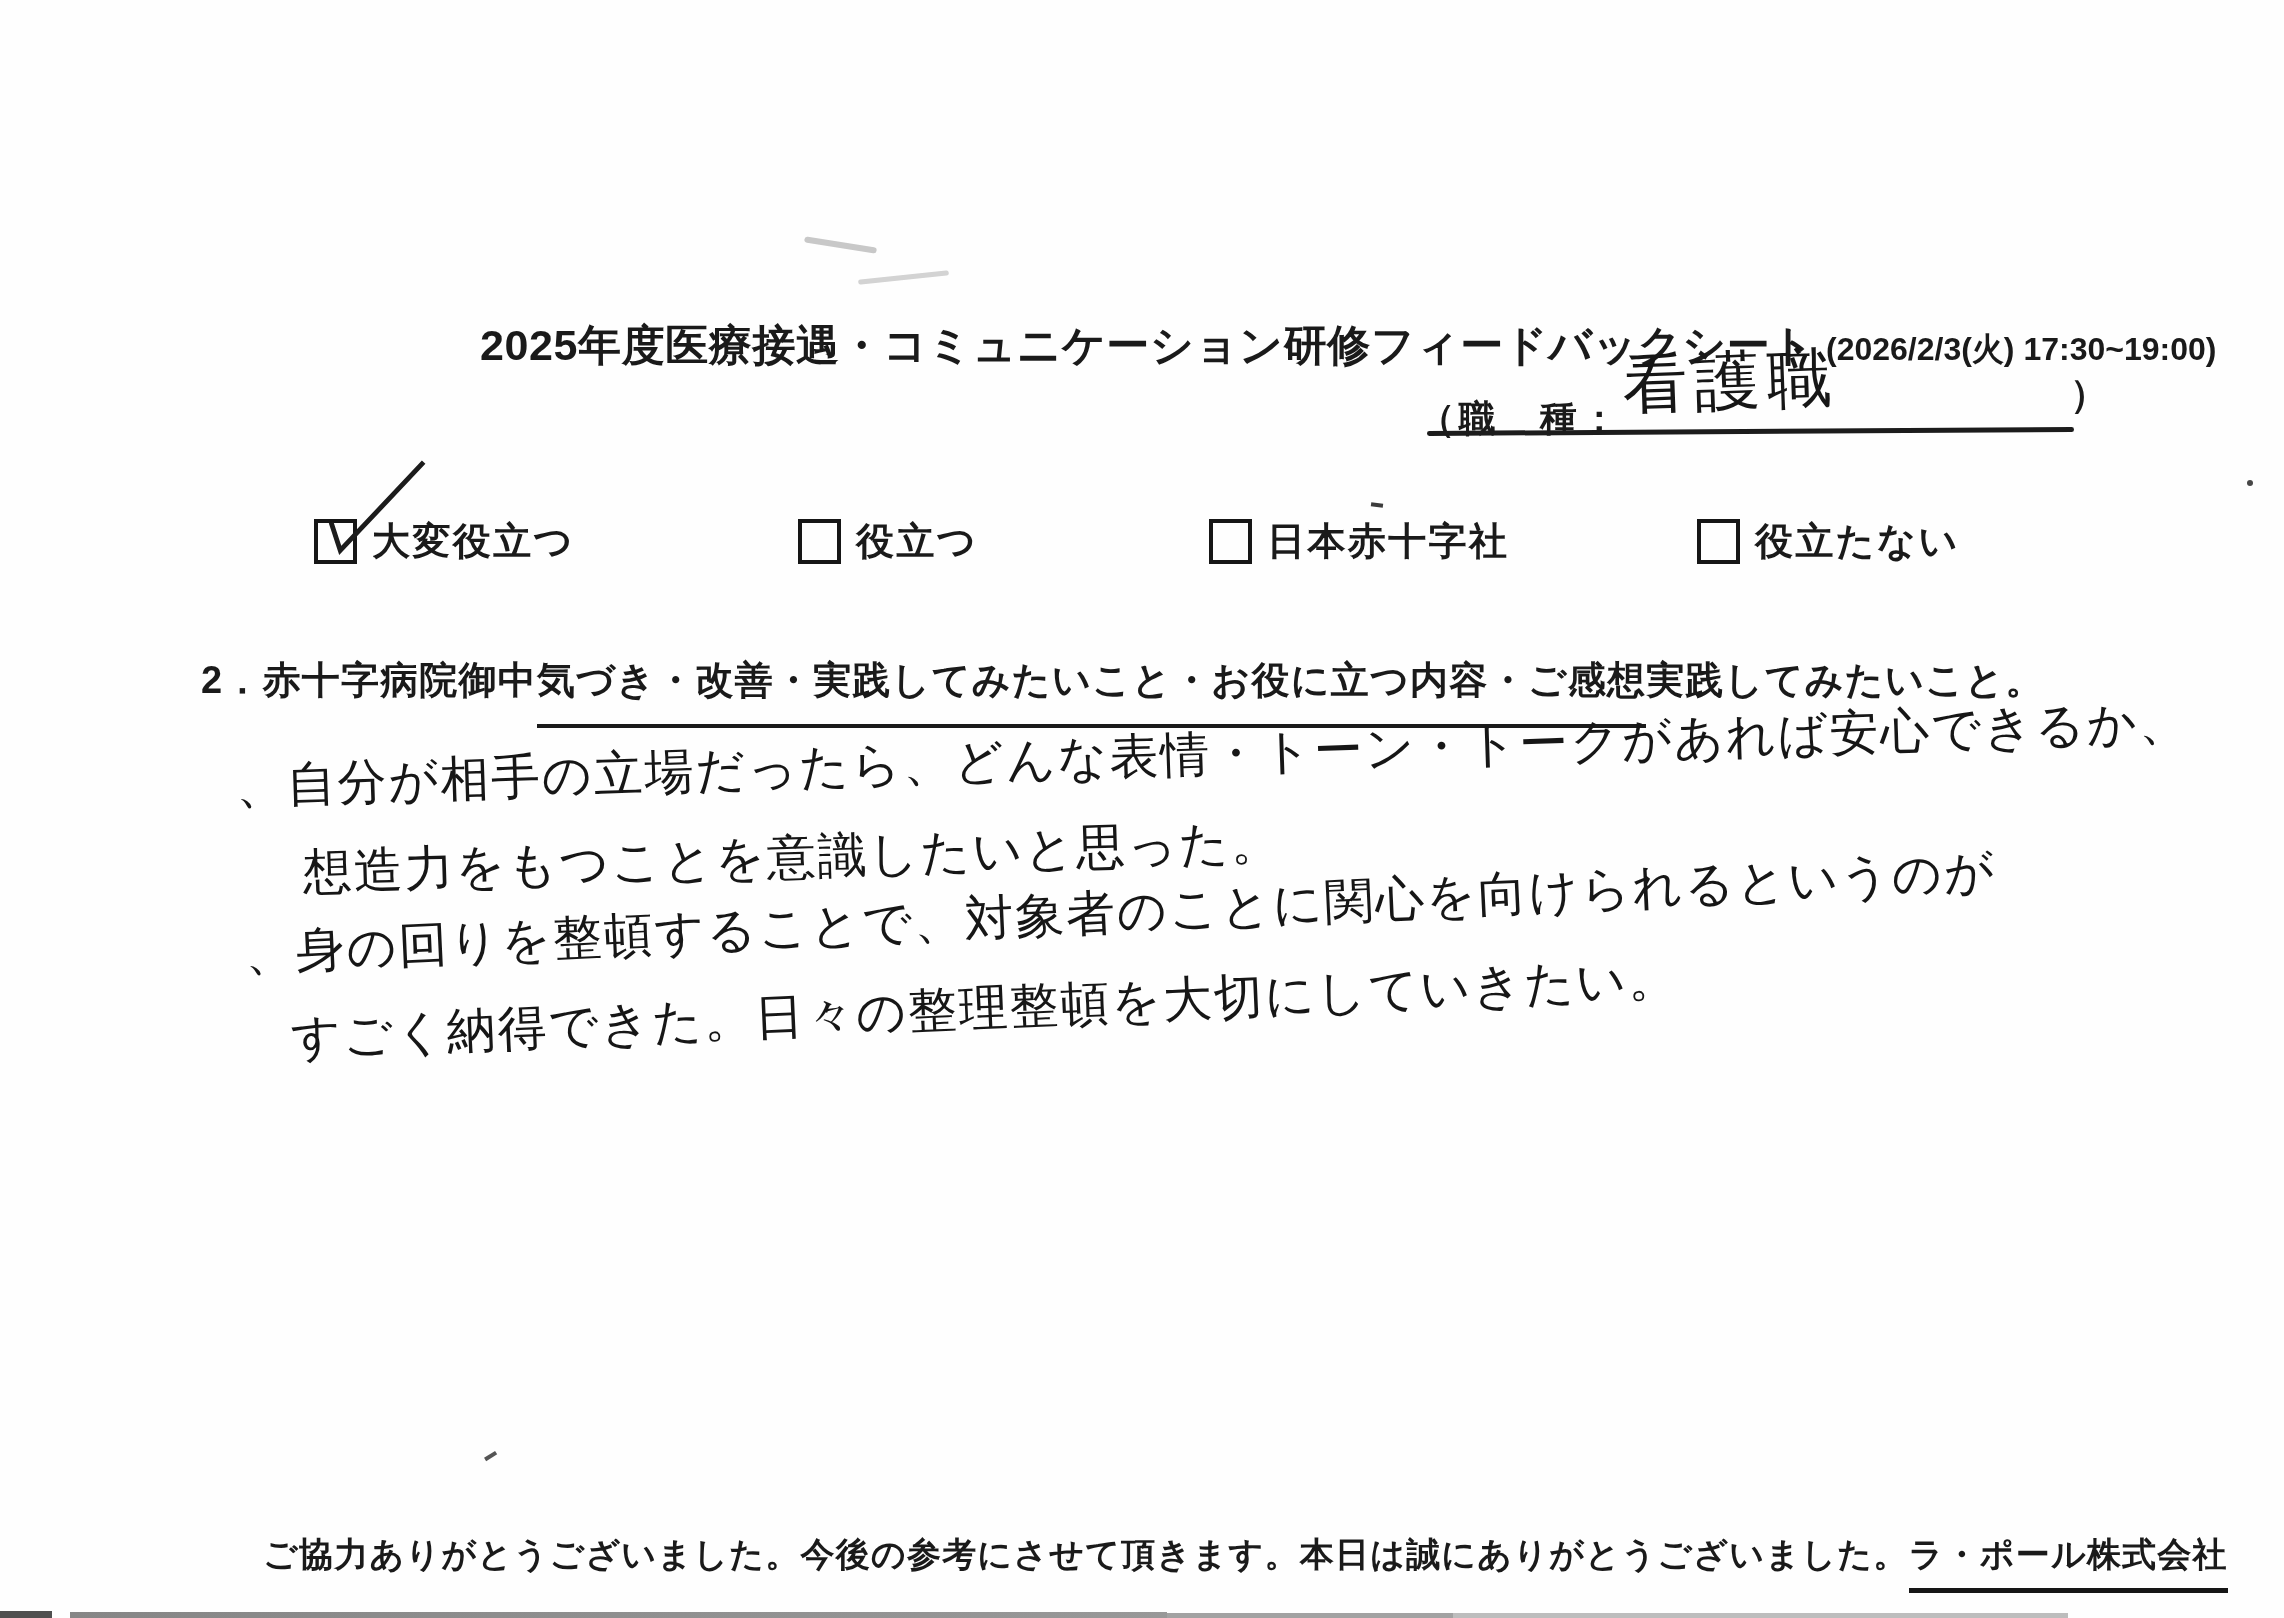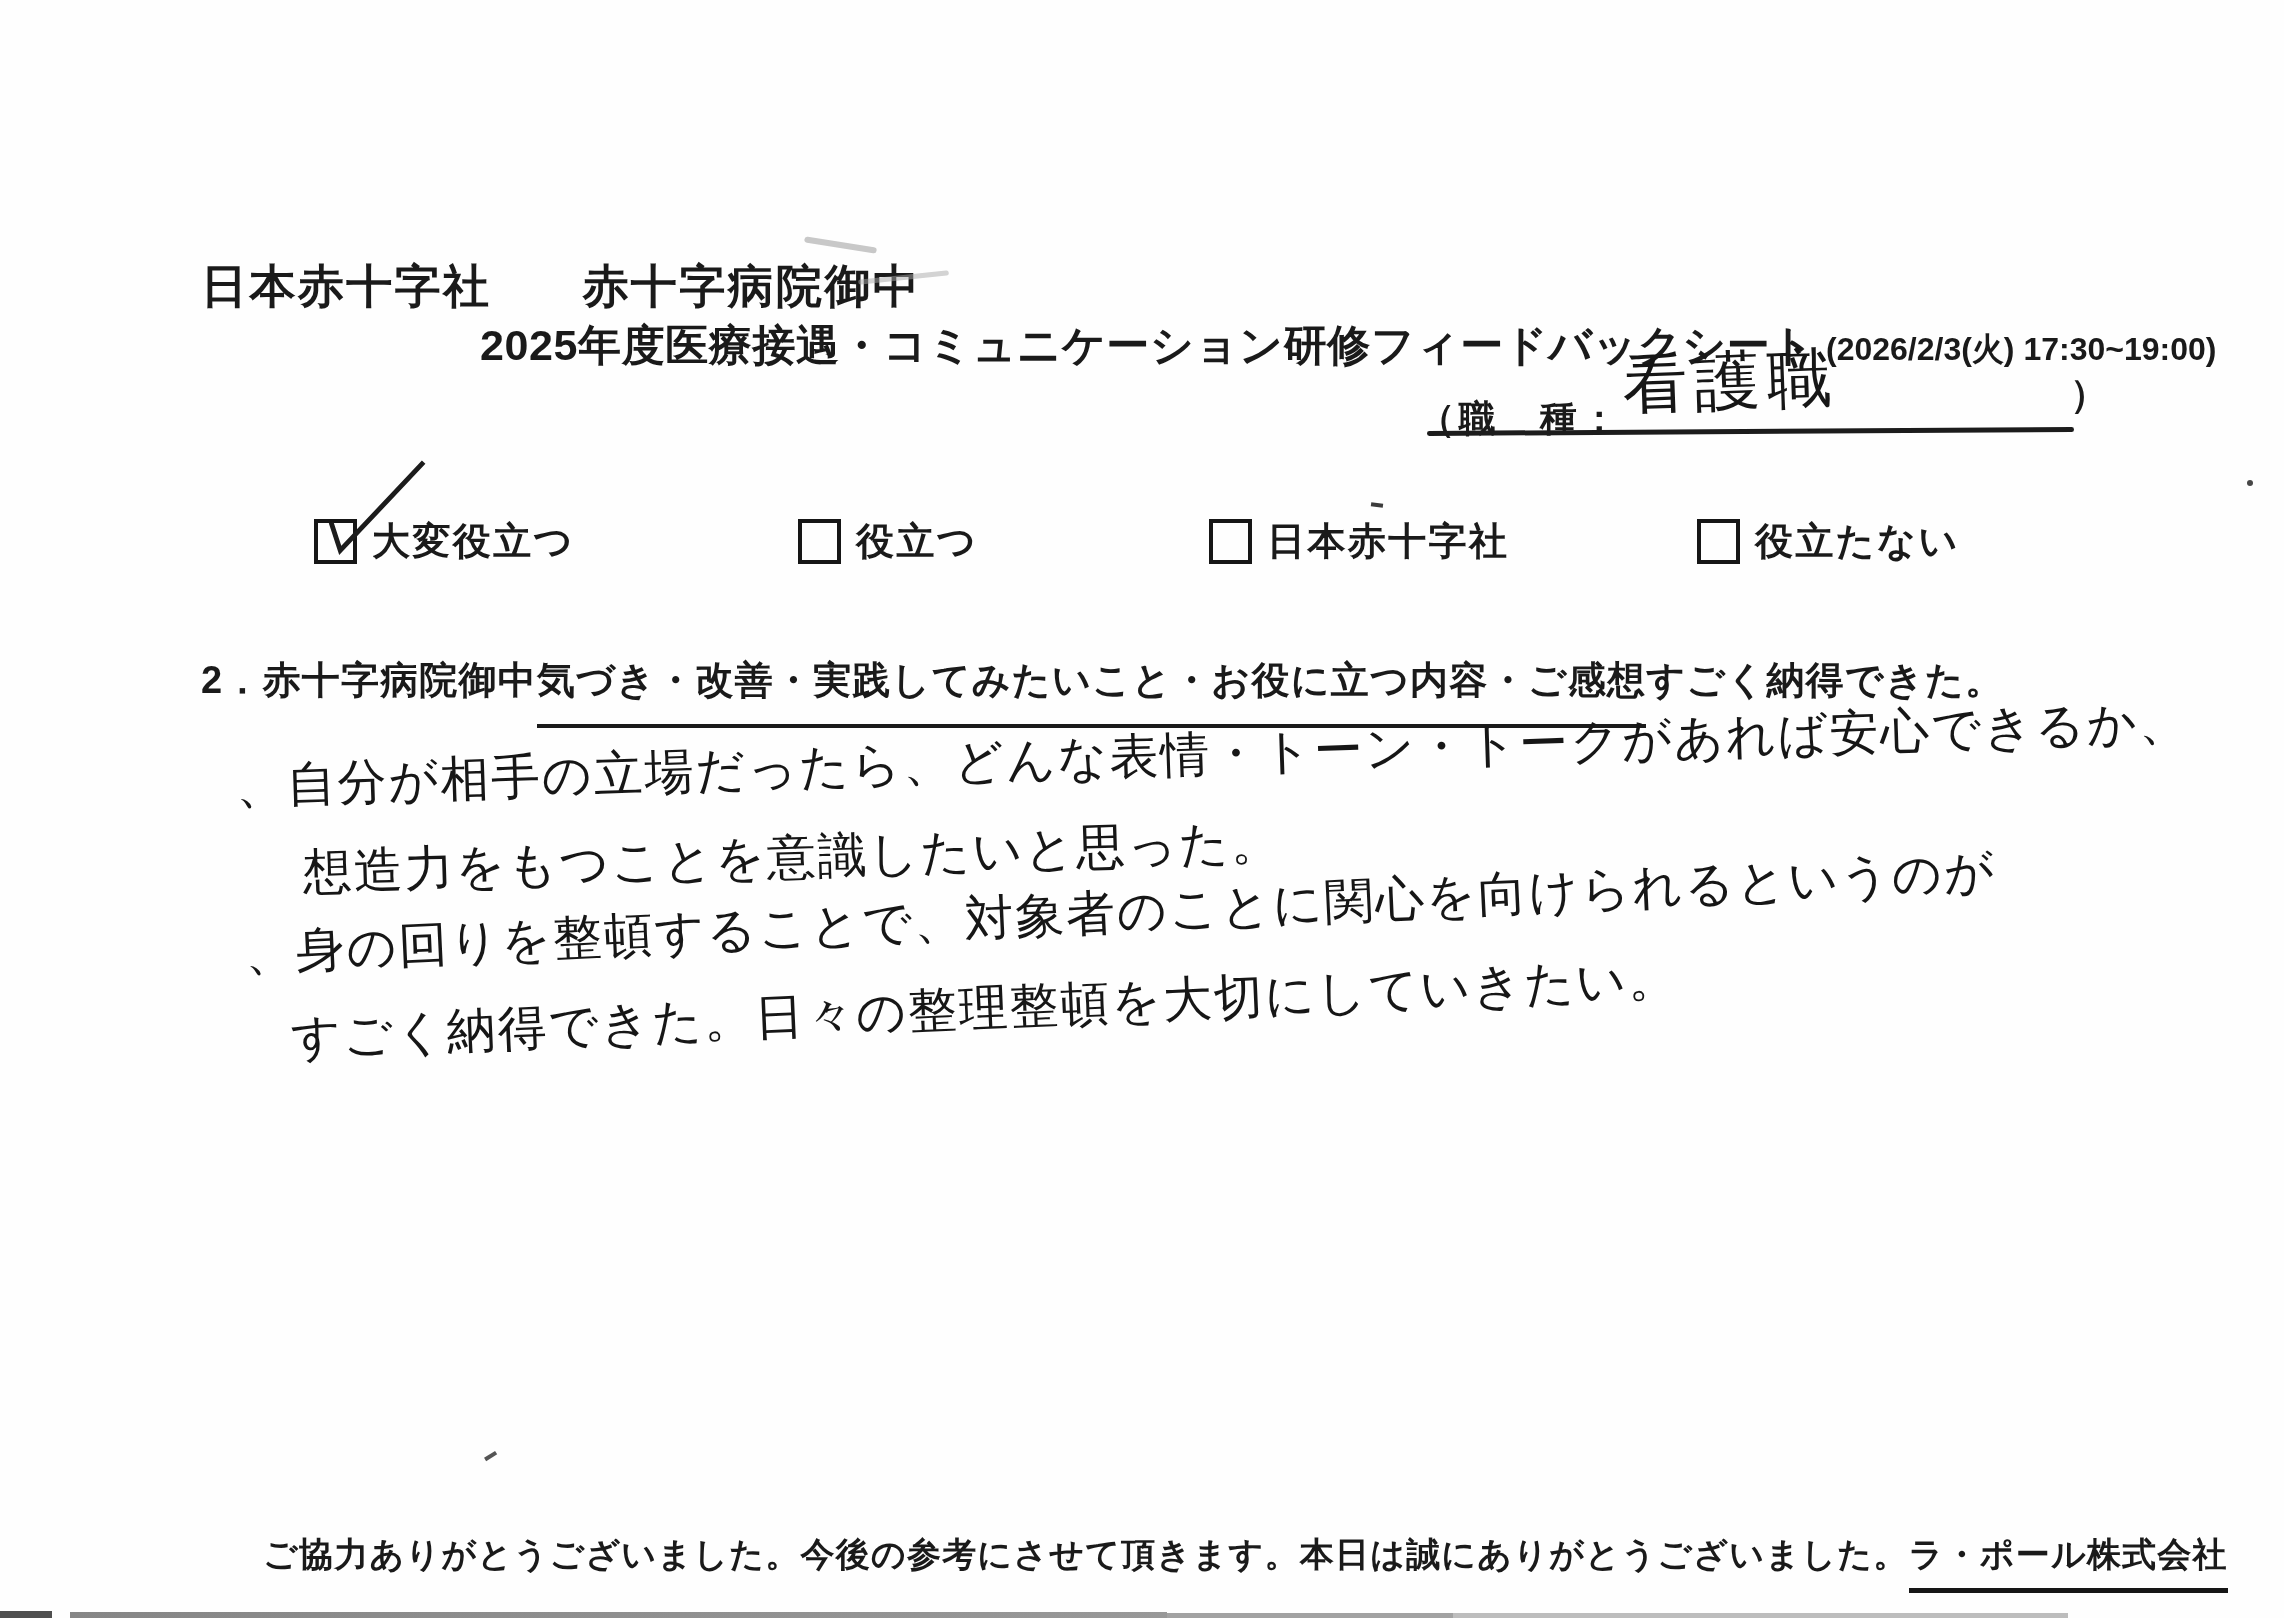--- a/index.html
+++ b/index.html
@@ -100,23 +100,20 @@
   .band-a { left: 0px;    top: 1611px; width: 52px;   height: 7.3px; background: #4f4f4f; }
   .band-b { left: 70px;  top: 1612px; width: 1097px; height: 6.1px; background: linear-gradient(to right,#868686,#989898); }
   .band-c { left: 1167px; top: 1613px; width: 286px;  height: 5.5px;  background: #a2a2a2; }
   .band-d { left: 1453px; top: 1613px; width: 615px; height: 4.9px;  background: #bdbdbd; }
 </style>
 </head>
 <body>
 
 <div class="page">
 
-  <div class="abs print addressee">
-    <span>日本赤十字社</span><span class="gap"></span><span>赤十字病院御中</span>
-  </div>
   <div class="abs smudge-1"></div>
   <div class="abs smudge-2"></div>
 
   <div class="abs print title-row">
     <span>2025年度医療接遇・コミュニケーション研修フィードバックシート</span><span class="datetime">(2026/2/3(火) 17:30~19:00)</span>
   </div>
 
   <div class="abs print occupation-label">（職　種：</div>
   <div class="abs hand occupation-value">看護職</div>
   <div class="abs occupation-underline"></div>
@@ -138,21 +135,21 @@
   <div class="option opt-4">
     <span class="box"></span>
     <span class="print lbl">役立たない</span>
   </div>
 
   <svg class="abs checkmark-svg" viewBox="0 0 230 200">
     <path d="M 38 127 L 53 173 L 190 28" fill="none" stroke="#1c1c1c" stroke-width="8" stroke-linejoin="miter"></path>
   </svg>
 
   <div class="abs print q2-text">
-    <span>2．</span><span>赤十字病院御中</span><span class="emph">気づき・改善・実践してみたいこと・お役に立つ内容・ご感想</span><span>すごく納得できた。</span>
+    <span>2．</span><span>赤十字病院御中</span><span class="emph">気づき・改善・実践してみたいこと・お役に立つ内容・ご感想</span><span>実践してみたいこと。</span>
   </div>
 
   <div class="abs hand hw hw-1">、自分が相手の立場だったら、どんな表情・トーン・トークがあれば安心できるか、</div>
   <div class="abs hand hw hw-2">想造力をもつことを意識したいと思った。</div>
   <div class="abs hand hw hw-3">、身の回りを整頓することで、対象者のことに関心を向けられるというのが</div>
   <div class="abs hand hw hw-4">すごく納得できた。日々の整理整頓を大切にしていきたい。</div>
 
   <div class="abs print footer-line">
     <span>ご協力ありがとうございました。今後の参考にさせて頂きます。本日は誠にありがとうございました。</span><span class="company">ラ・ポール株式会社</span>
   </div>

